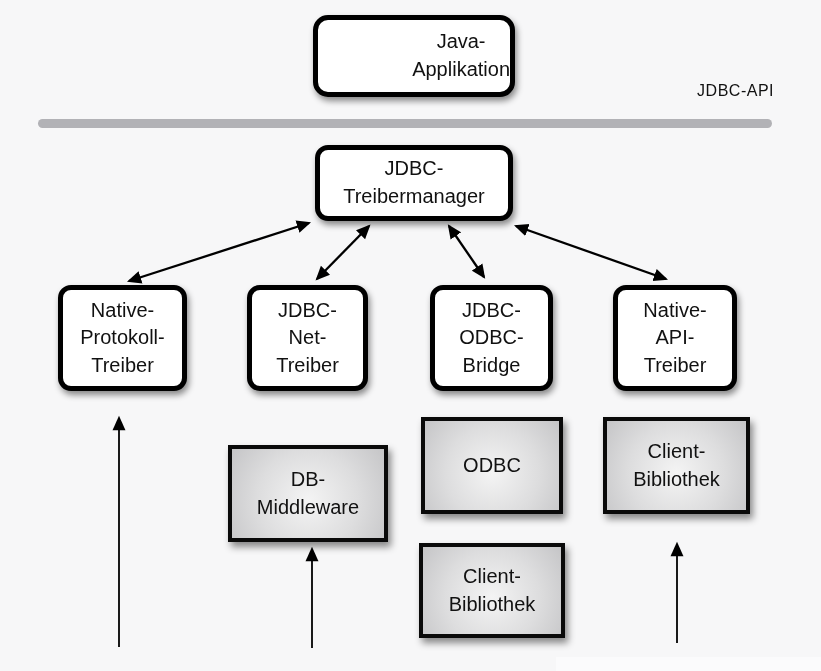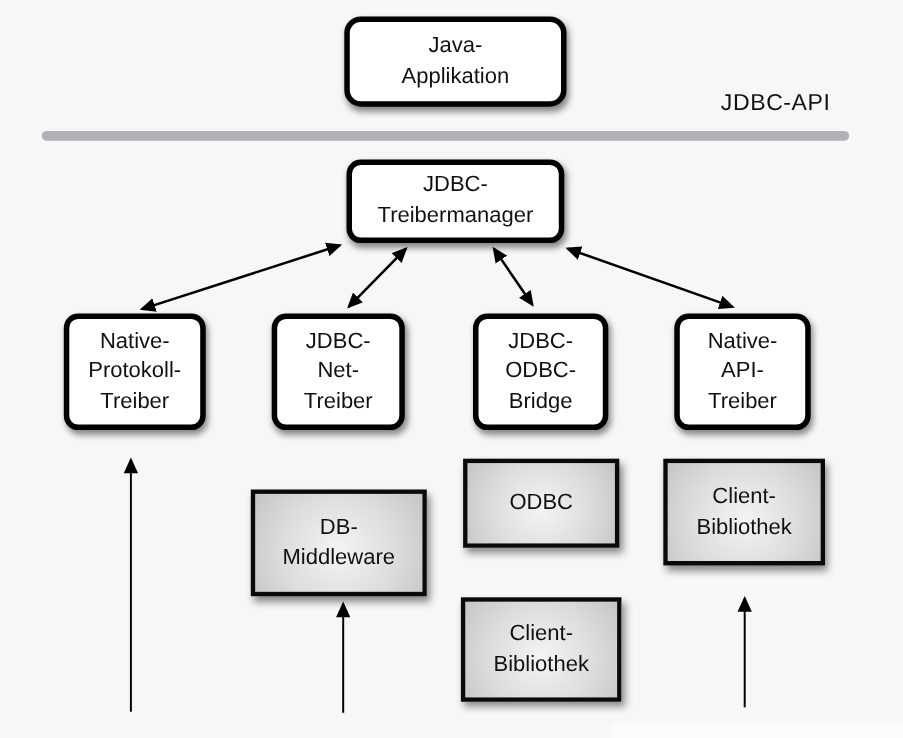--- a/index.html
+++ b/index.html
@@ -27,40 +27,40 @@
     position:absolute;
     border:4px solid #0a0a0a;
     background:radial-gradient(circle at 50% 58%, #f4f4f4 0%, #ddddde 55%, #c5c5c7 100%);
     box-shadow:3px 5px 7px rgba(0,0,0,.45);
     display:flex;align-items:center;justify-content:center;
     text-align:center;
     font-size:20px;line-height:1.38;
     white-space:pre-line;
     box-sizing:border-box;
   }
-  #box-java-app{left:313px;top:15px;width:202px;height:82px;border-radius:15px;}
+  #box-java-app{left:313px;top:15px;width:202px;height:82px;border-radius:15px;justify-content:flex-end;}
   #box-treibermanager{left:315px;top:145px;width:198px;height:76px;}
   #box-native-protokoll{left:58px;top:285px;width:129px;height:106px;}
   #box-jdbc-net{left:247px;top:285px;width:121px;height:106px;}
   #box-jdbc-odbc{left:430px;top:285px;width:123px;height:106px;}
   #box-native-api{left:613px;top:285px;width:124px;height:106px;}
   #box-db-middleware{left:228px;top:417px;width:160px;height:97px;margin-top:28px;}
-  #box-odbc{left:421px;top:417px;width:142px;height:81px;}
+  #box-odbc{left:421px;top:417px;width:142px;height:97px;}
   #box-client-bib-right{left:603px;top:417px;width:147px;height:97px;}
   #box-client-bib-bottom{left:419px;top:543px;width:146px;height:95px;}
   .api-divider{
     position:absolute;
     left:38px;top:119px;width:734px;height:9px;
     border-radius:5px;
     background:#b2b2b6;
   }
   .api-label{
     position:absolute;
-    top:82px;right:66px;
-    font-size:21px;
+    top:82px;right:47px;
+    font-size:16px;
     letter-spacing:.5px;
   }
   .arrow-layer{
     position:absolute;left:0;top:0;width:821px;height:671px;
     pointer-events:none;
   }
   .cutoff-strip{
     position:absolute;
     left:556px;top:657px;width:265px;height:14px;
     background:#fbfbfc;

